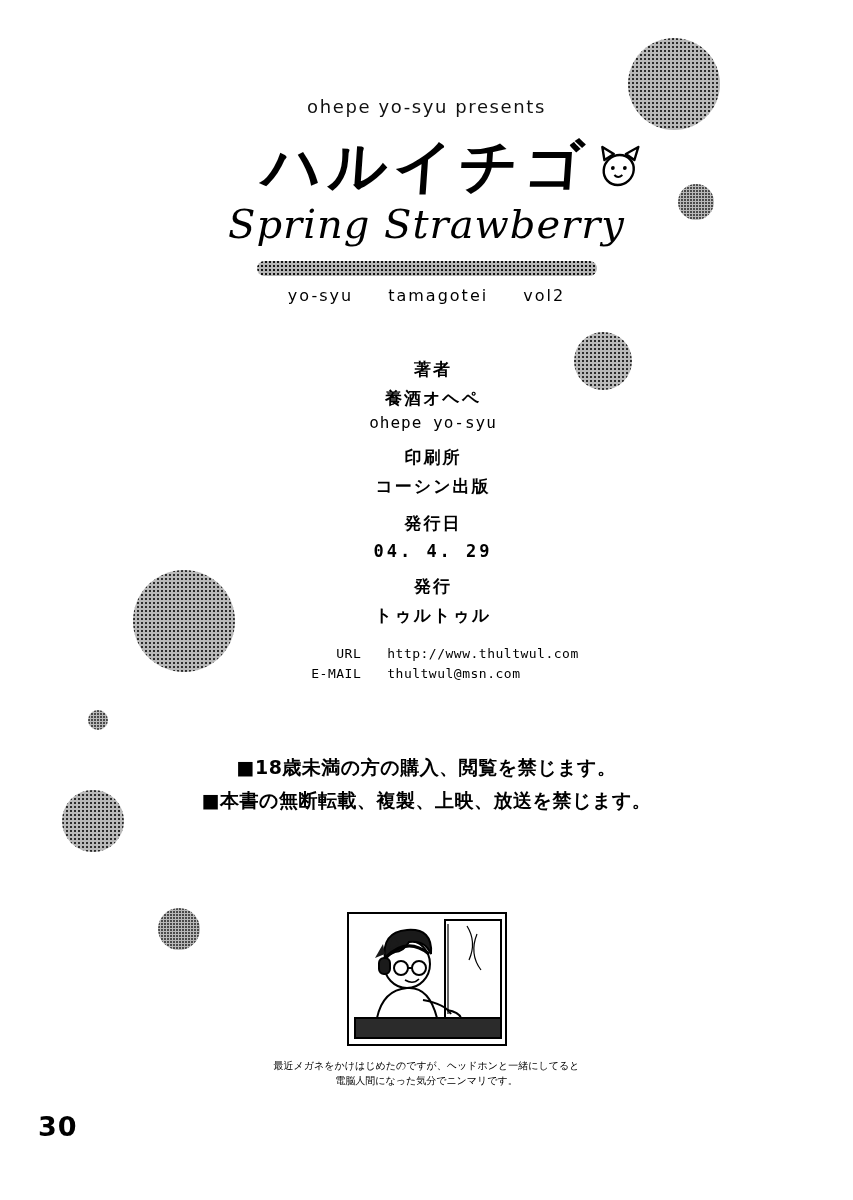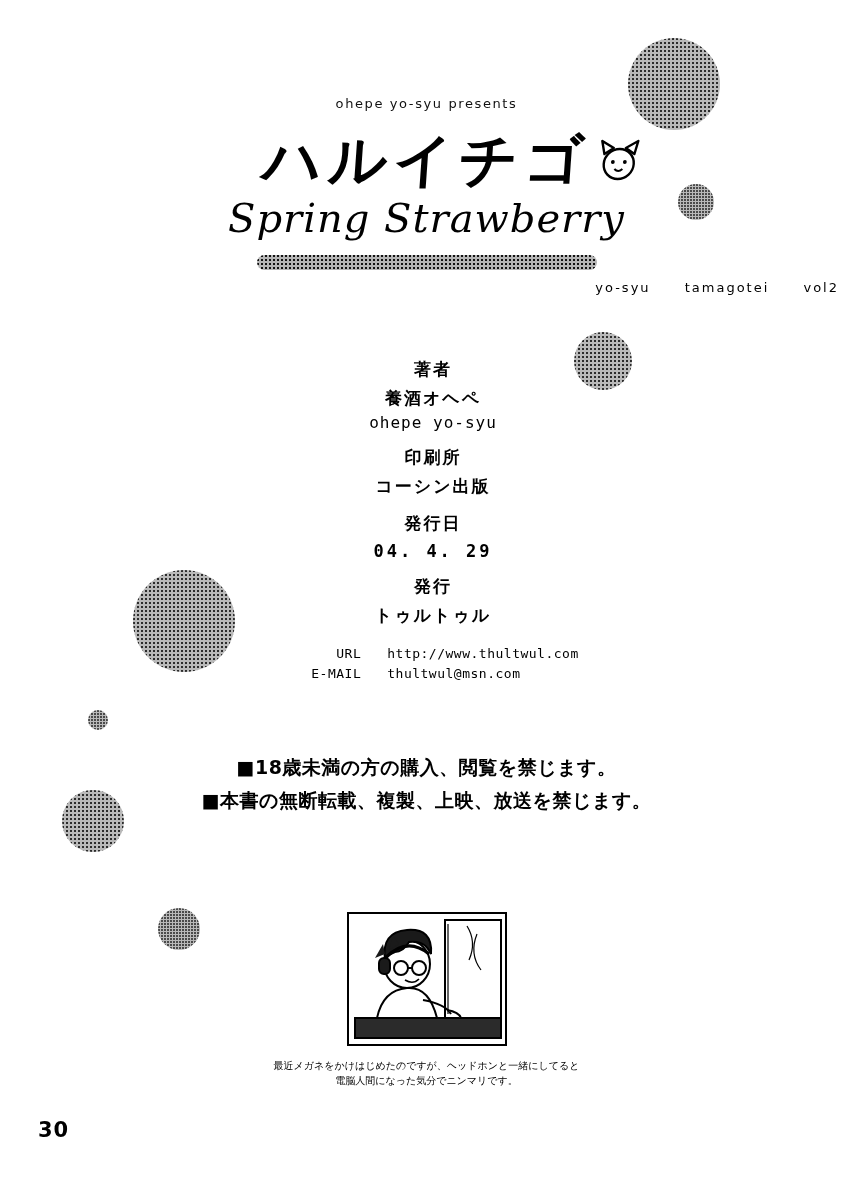--- a/index.html
+++ b/index.html
@@ -34,21 +34,21 @@
   
   .header-block {
     position: absolute;
     left: 0;
     right: 0;
     top: 96px;
     text-align: center;
   }
   .presents {
     font-family: "DejaVu Sans", sans-serif;
-    font-size: 13px;
+    font-size: 18px;
     letter-spacing: 1.6px;
     color: #111;
     margin-bottom: 20px;
   }
   .title-jp {
     font-family: "DejaVu Sans", sans-serif;
     font-size: 58px;
     font-weight: bold;
     letter-spacing: 6px;
     line-height: 1;
@@ -75,24 +75,23 @@
     height: 15px;
     margin: 14px auto 0;
     border-radius: 8px;
     background-color: #b5b5b5;
     background-image:
       radial-gradient(circle at 1px 1px, #111 1.1px, rgba(255,255,255,0) 1.35px);
     background-size: 4px 4px;
   }
   .subline {
     font-family: "DejaVu Sans", sans-serif;
-    font-size: 13px;
+    font-size: 16px;
     letter-spacing: 2px;
     margin-top: 10px;
-    text-align: right;
   }
   .subline span { margin: 0 14px; }
 
   
   .colophon {
     position: absolute;
     left: 0;
     right: 0;
     top: 358px;
     text-align: center;
@@ -181,21 +180,21 @@
     line-height: 1.5;
     margin-top: 12px;
   }
 
   
   .page-number {
     position: absolute;
     left: 38px;
     bottom: 58px;
     font-family: "DejaVu Sans", sans-serif;
-    font-size: 21px;
+    font-size: 27px;
     font-weight: bold;
     letter-spacing: 1px;
   }
 </style>
 </head>
 <body>
 
 <div class="dot" style="left:628px; top:38px;  width:92px;  height:92px;"></div>
 <div class="dot fine" style="left:678px; top:184px; width:36px;  height:36px;"></div>
 <div class="dot" style="left:574px; top:332px; width:58px;  height:58px;"></div>

